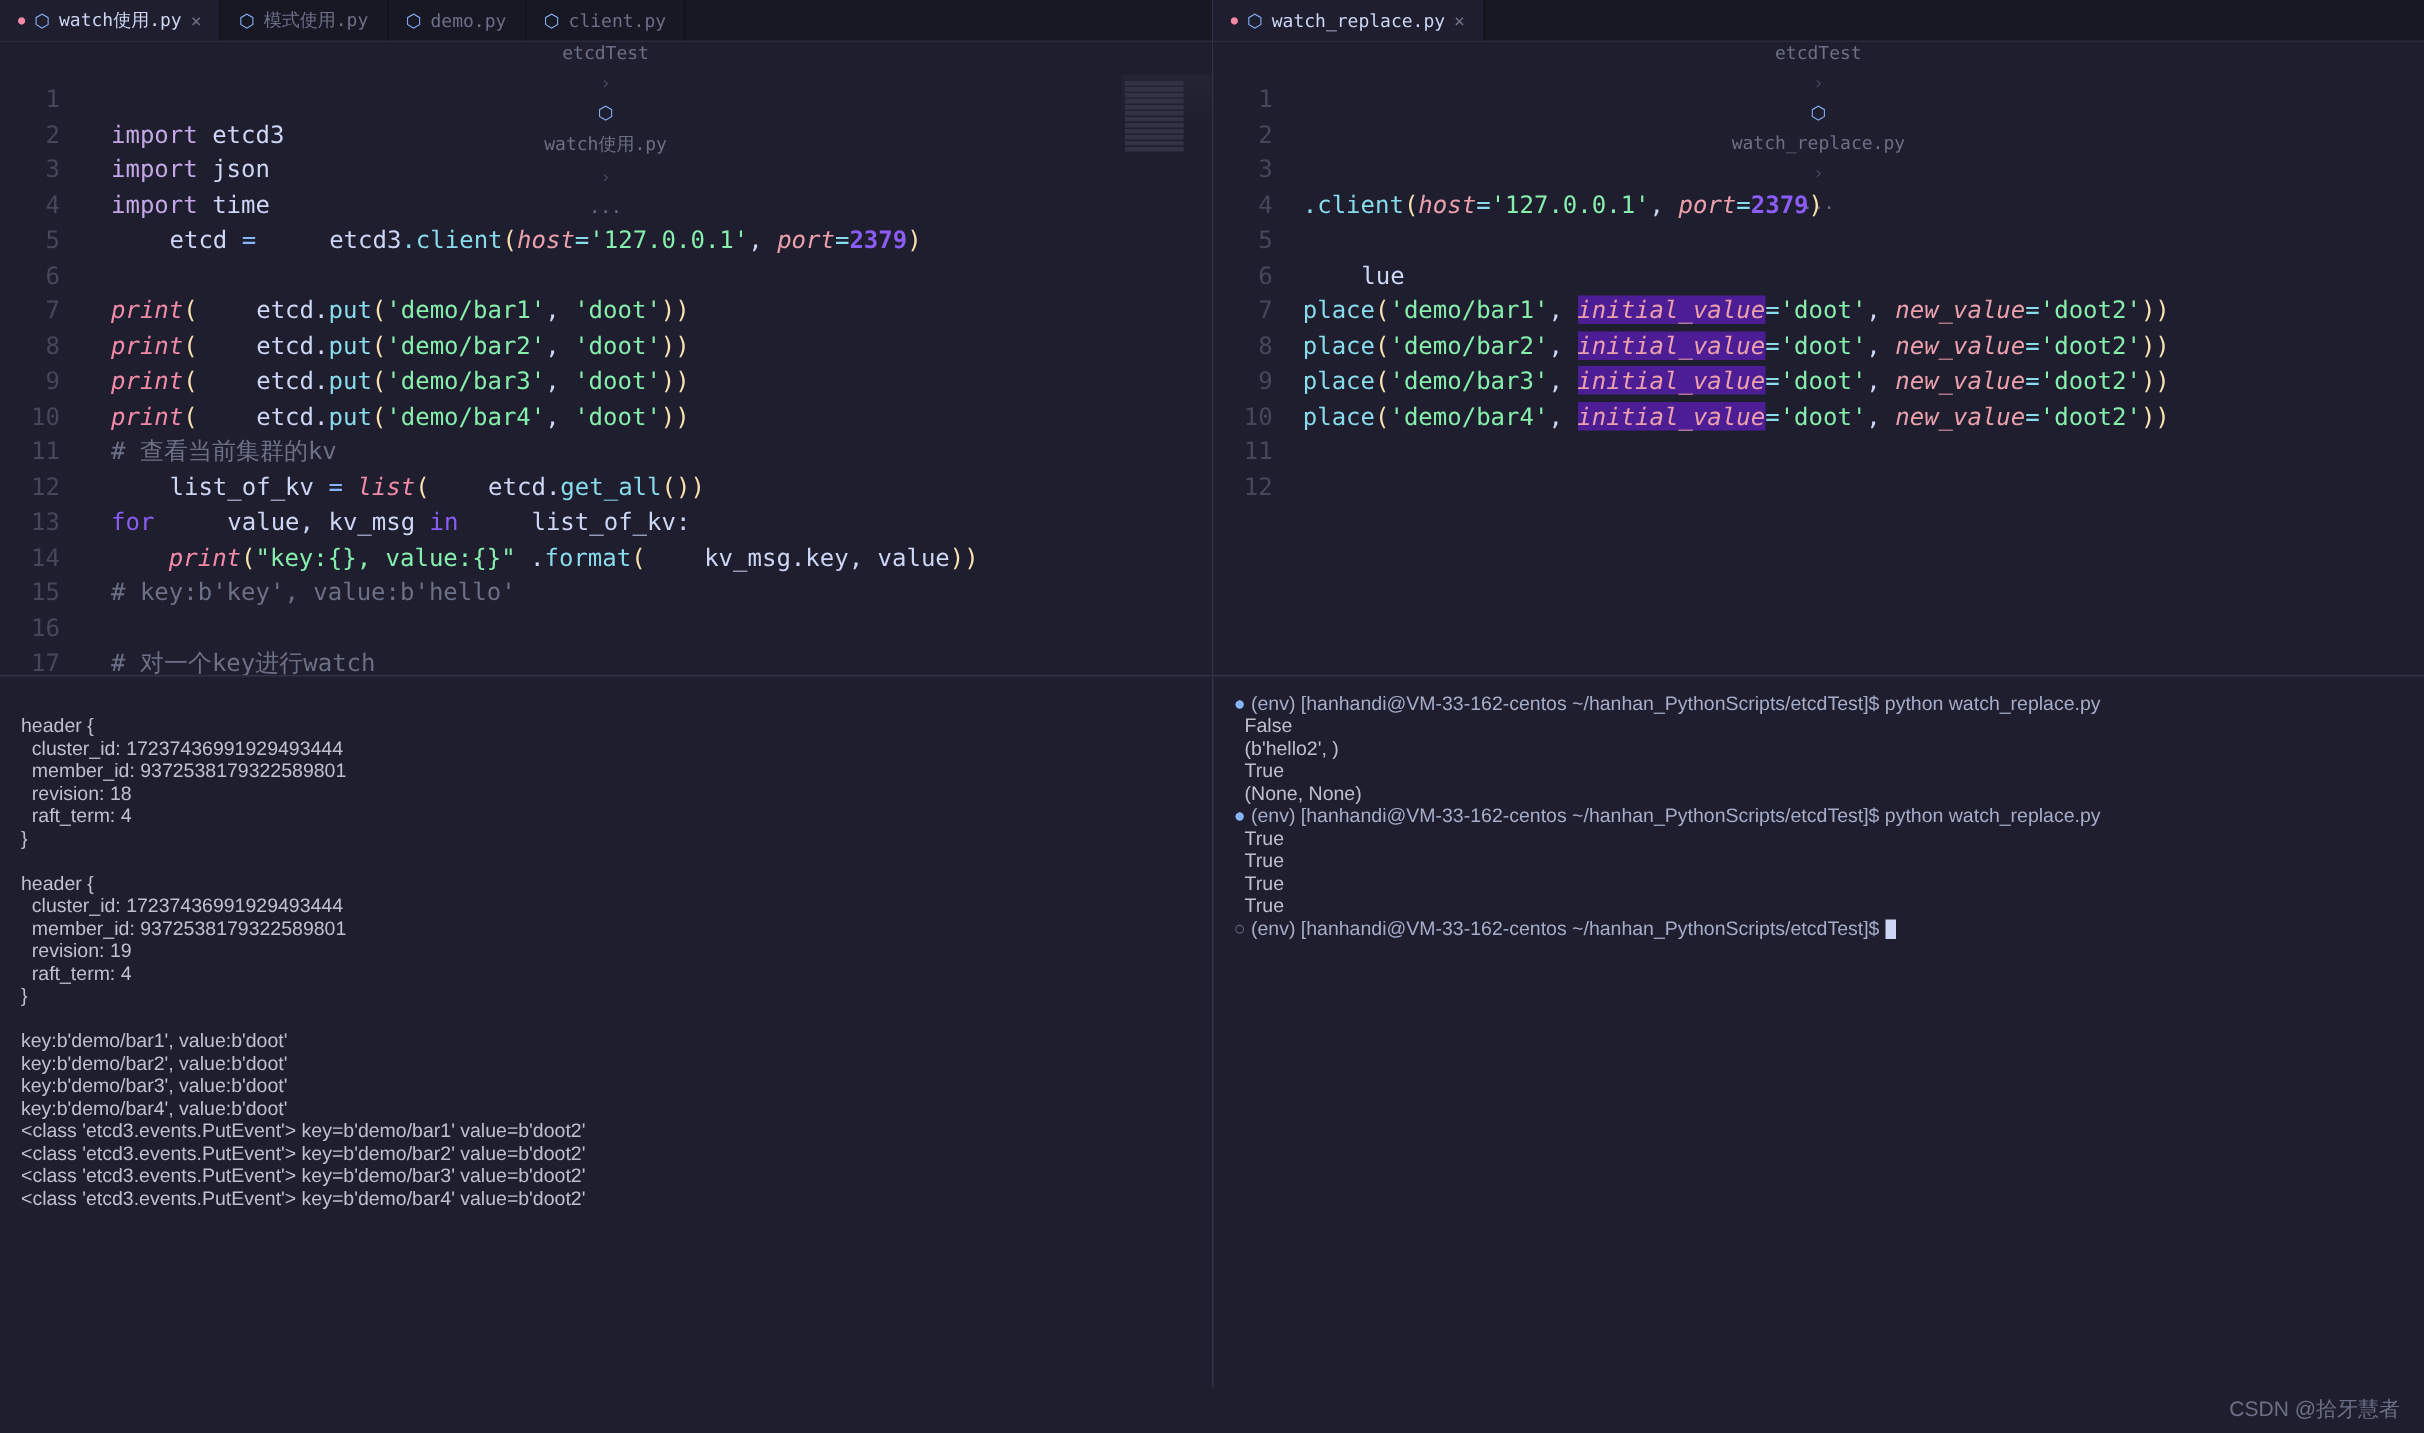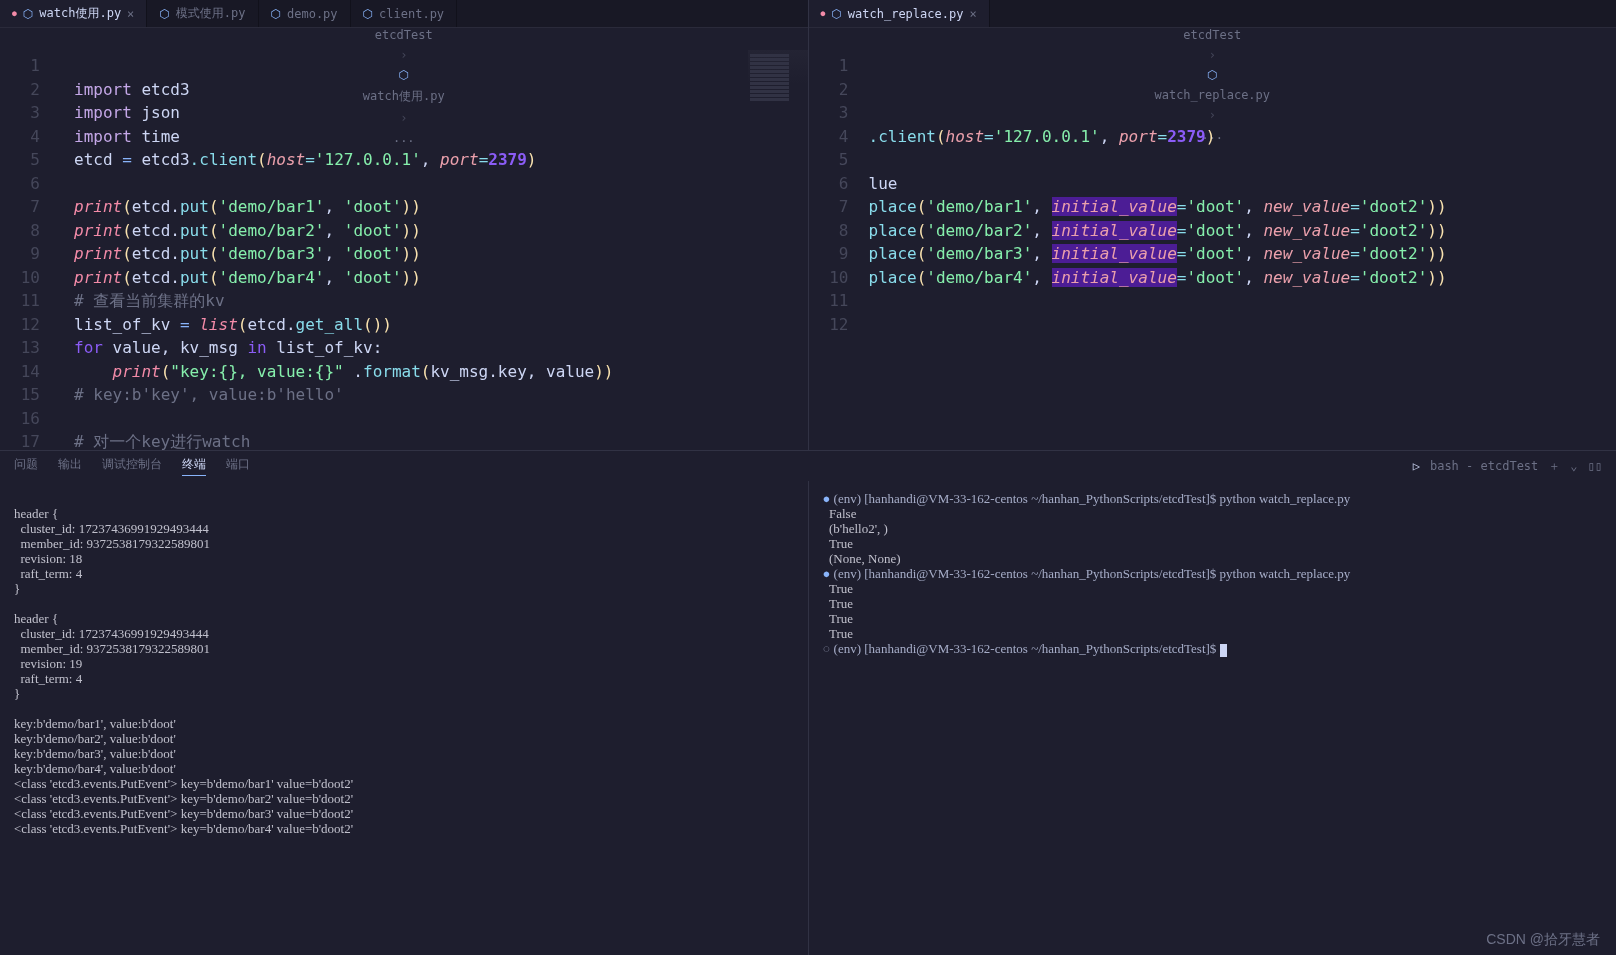--- a/index.html
+++ b/index.html
@@ -41,21 +41,21 @@
   .minimap {
     position:absolute; right:0; top:0; width:60px; height:120px;
     background:linear-gradient(to bottom, #2a2a3a 0%, #1e1e2e 30%);
     opacity:0.5;
   }
   .minimap-lines { padding:4px 2px; }
   .minimap-lines div { height:3px; margin-bottom:1px; background:#45475a; width:70%;}
   
   .kw-import { color:#c4a7e7; }
   .mod { color:#cdd6f4; }
-  .var { color:#cdd6f4; }
+  .var { color:#cdd6f4;margin-left:39px; }
   .paren { color:#f9e2af; }
   .str { color:#86efac; }
   .num { color:#8b5cf6;font-weight:bold; }
   .comment { color:#6c7086; }
   .kwarg { color:#eba0ac; font-style:italic; }
   .kwarg-hl { color:#eba0ac; font-style:italic; background:#4c1d95; }
   .kw { color:#8b5cf6; }
   .op { color:#89b4fa; }
   .eq { color:#89dceb; }
   .method { color:#89dceb; }
@@ -69,21 +69,21 @@
   .panel-tabs {
     height:30px; display:flex; align-items:center; justify-content:space-between;
     padding:0 14px; font-size:12px; color:#6c7086;
   }
   .panel-tabs-left { display:flex; gap:20px; }
   .panel-tab.active { color:#cdd6f4; border-bottom:1px solid #89b4fa; padding-bottom:2px;}
   .panel-tabs-right { display:flex; align-items:center; gap:10px; color:#6c7086;}
   .term-icon { color:#cdd6f4; }
   .terminal-split { display:flex; height:calc(100% - 30px); }
   .term-pane { padding:10px 14px; font-size:13px; line-height:15px; color:#c0c0cc;
-    font-family:Liberation Serif, serif; white-space:pre-wrap; overflow:hidden;}
+    font-family:Liberation Sans, sans-serif; white-space:pre-wrap; overflow:hidden;}
   .term-left { flex:1; border-right:1px solid #313244;}
   .term-right { flex:1; position:relative;}
   .prompt-user { color:#a6adc8; }
   .bullet-on { color:#89b4fa; }
   .bullet-off { color:#6c7086; }
   .cursor { display:inline-block; width:7px; height:13px; background:#cdd6f4; vertical-align:middle;}
   .watermark {
     position:absolute; right:16px; bottom:6px; color:#6c7086; font-size:14px;
     font-family:sans-serif;
   }
@@ -225,36 +225,20 @@
 <span class="method">place</span><span class="paren">(</span><span class="str">'demo/bar2'</span><span class="punct">, </span><span class="kwarg-hl">initial_value</span><span class="eq">=</span><span class="str">'doot'</span><span class="punct">, </span><span class="kwarg">new_value</span><span class="eq">=</span><span class="str">'doot2'</span><span class="paren">))</span>
 <span class="method">place</span><span class="paren">(</span><span class="str">'demo/bar3'</span><span class="punct">, </span><span class="kwarg-hl">initial_value</span><span class="eq">=</span><span class="str">'doot'</span><span class="punct">, </span><span class="kwarg">new_value</span><span class="eq">=</span><span class="str">'doot2'</span><span class="paren">))</span>
 <span class="method">place</span><span class="paren">(</span><span class="str">'demo/bar4'</span><span class="punct">, </span><span class="kwarg-hl">initial_value</span><span class="eq">=</span><span class="str">'doot'</span><span class="punct">, </span><span class="kwarg">new_value</span><span class="eq">=</span><span class="str">'doot2'</span><span class="paren">))</span>
       </div>
     </div>
   </div>
 </div>
 </div>
 
 <div class="panel-area">
-  <div class="panel-tabs">
-    <div class="panel-tabs-left">
-      <span class="panel-tab">问题</span>
-      <span class="panel-tab">输出</span>
-      <span class="panel-tab">调试控制台</span>
-      <span class="panel-tab active">终端</span>
-      <span class="panel-tab">端口</span>
-    </div>
-    <div class="panel-tabs-right">
-      <span class="term-icon">▷</span>
-      <span>bash - etcdTest</span>
-      <span>＋</span>
-      <span>⌄</span>
-      <span>▯▯</span>
-    </div>
-  </div>
   <div class="terminal-split">
     <div class="term-pane term-left" id="term-left">
 header {
   cluster_id: 17237436991929493444
   member_id: 9372538179322589801
   revision: 18
   raft_term: 4
 }
 
 header {

